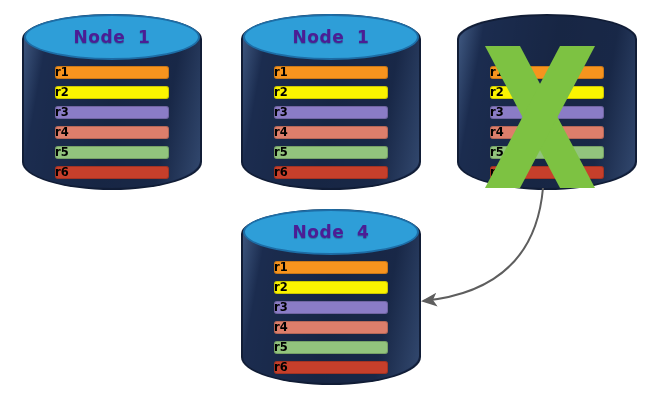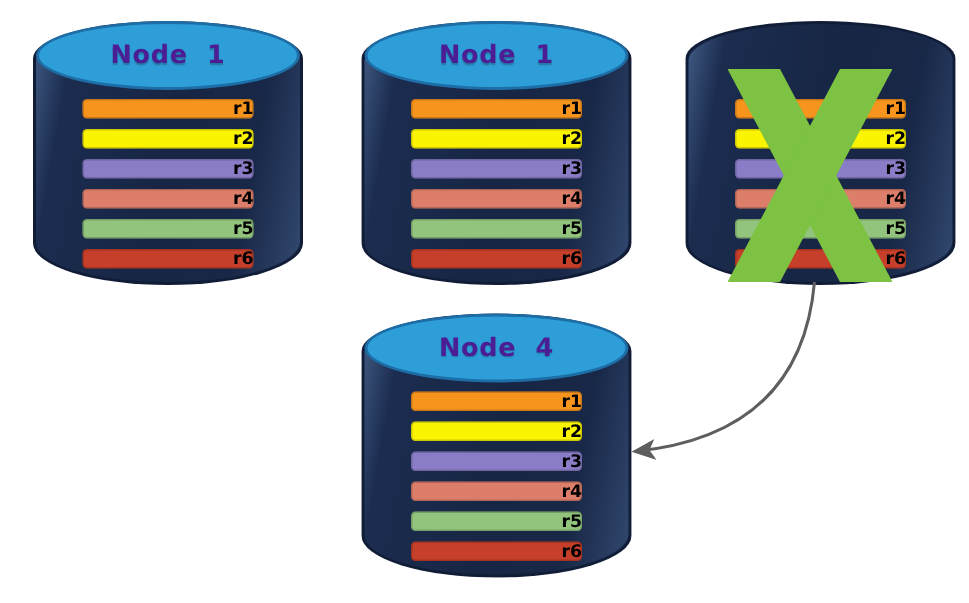--- a/index.html
+++ b/index.html
@@ -37,21 +37,21 @@
   .node-title {
     color:#4c1d95; font-weight:bold; font-size:17px;
     white-space:pre; letter-spacing:0.5px;
     text-shadow:0 1px 1px rgba(0,0,0,0.25);
   }
 
   
   .bars { position:absolute; left:33px; top:52px; width:114px; z-index:3; }
   .bar {
     position:relative; height:13px; margin-bottom:7px; border-radius:3px;
-    display:flex; align-items:center; justify-content:flex-end;
+    display:flex; align-items:center; justify-content:flex-start;
     box-shadow:inset 0 0 0 1px rgba(0,0,0,0.18);
   }
   .bar-label { font-size:11.5px; font-weight:bold; color:#000; line-height:1; }
 
   
   .fail-x { position:absolute; left:28px; top:32px; width:110px; height:142px; z-index:5; }
 
   
   .arrow-svg { position:absolute; left:405px; top:186px; width:150px; height:130px; z-index:1; }
 </style>

